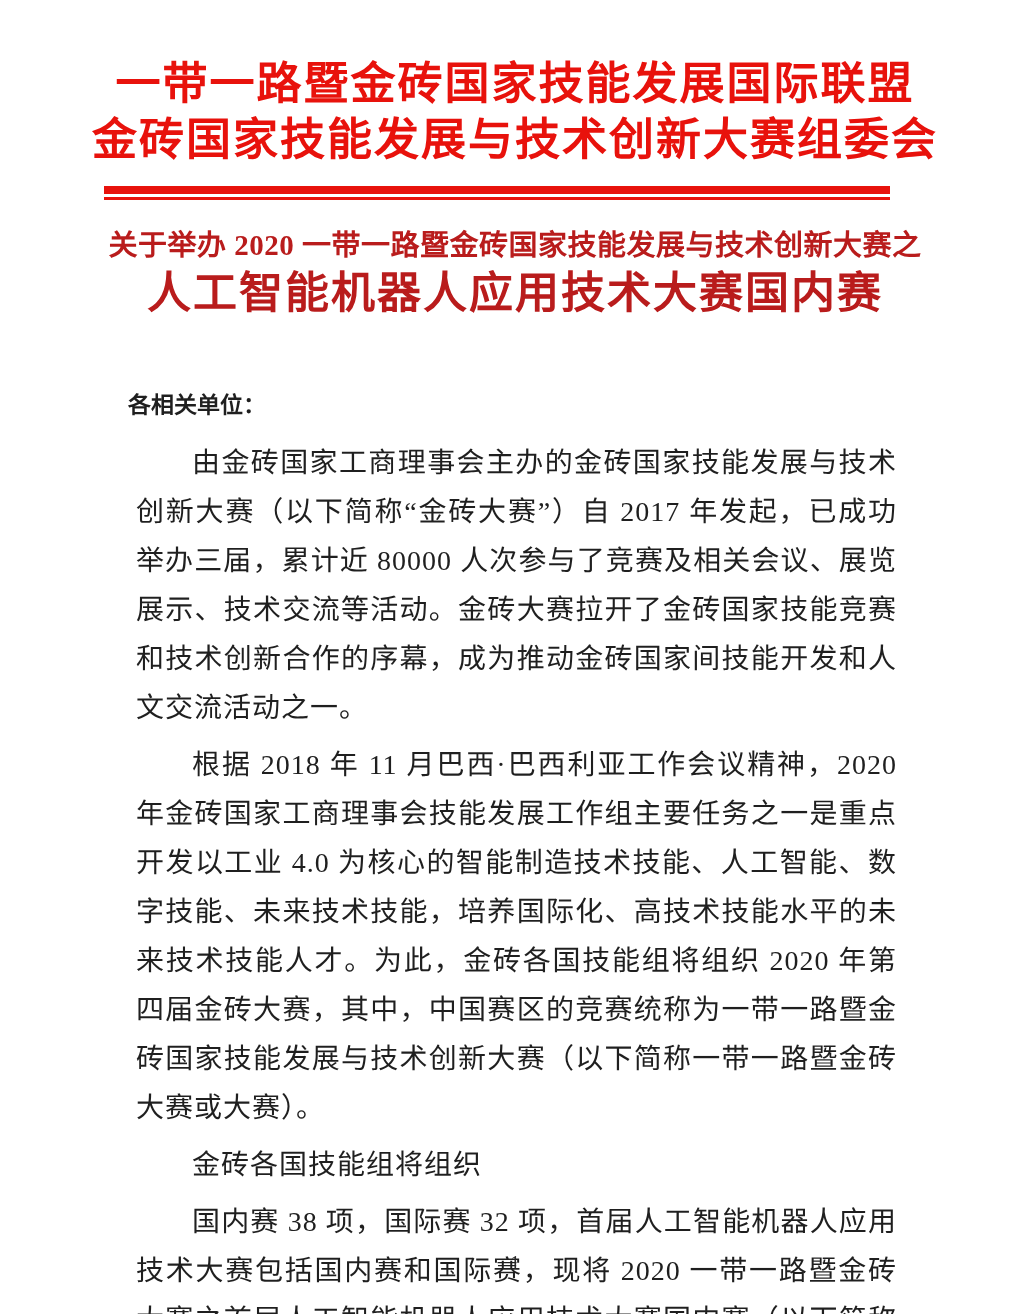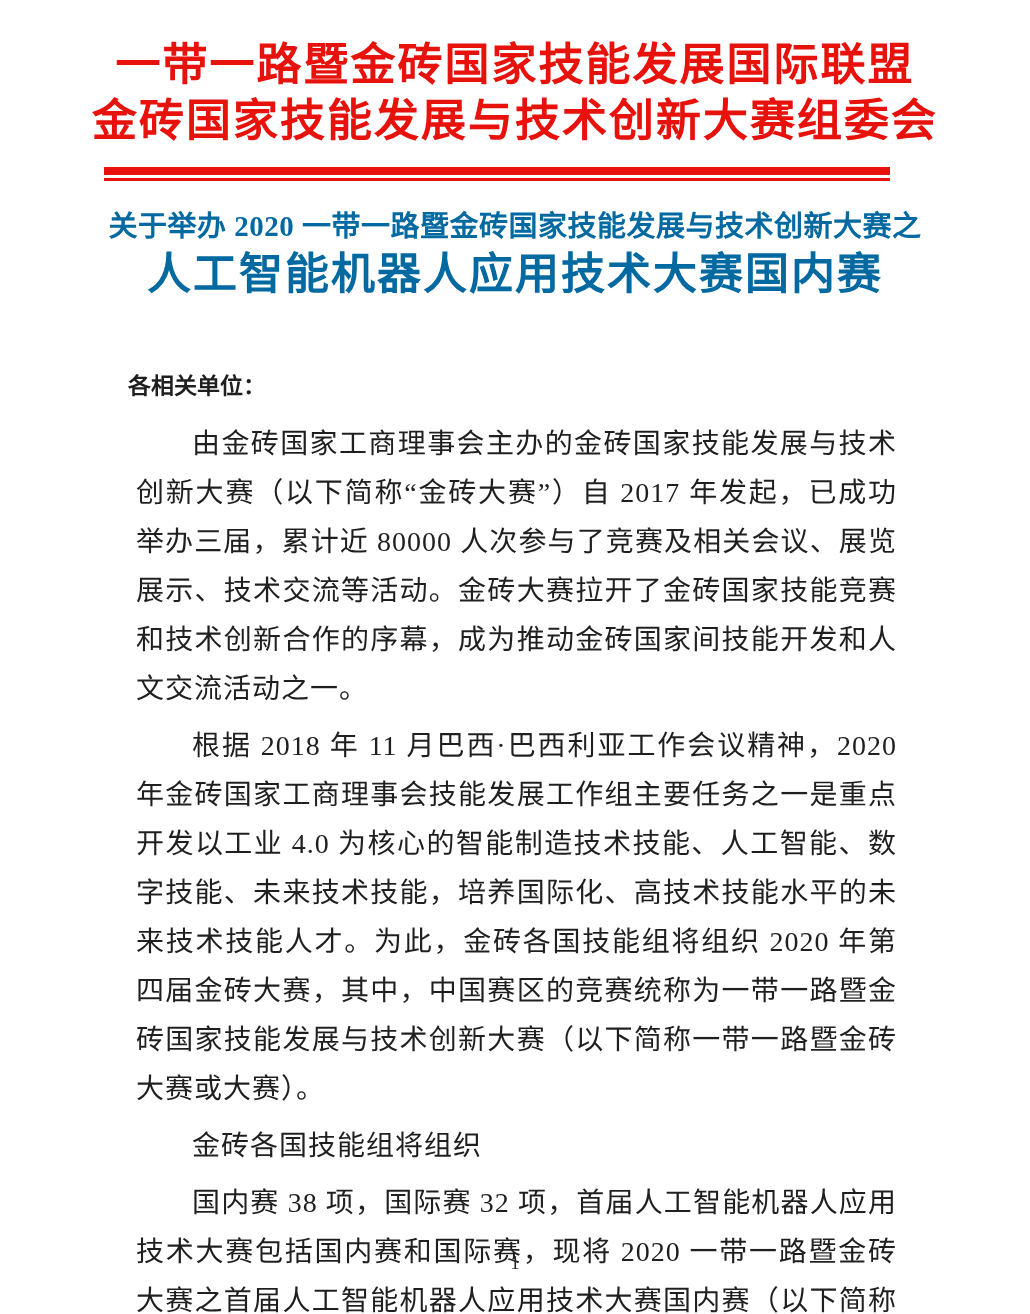--- a/index.html
+++ b/index.html
@@ -15,21 +15,21 @@
   }
   .page {
     position: relative;
     width: 1030px;
     height: 1314px;
     overflow: hidden;
     background: #ffffff;
   }
   
   .letterhead {
-    padding-top: 37px;
+    padding-top: 56px;
     text-align: center;
     color: var(--red);
     font-weight: 700;
   }
   .lh-line {
     font-size: 45px;
     line-height: 56px;
     letter-spacing: 2px;
     white-space: nowrap;
   }
@@ -38,21 +38,21 @@
     margin: 18px 0 0 104px;
     width: 786px;
   }
   .rule-thick { height: 8px; background: var(--red); }
   .rule-thin  { height: 3px; background: var(--red); margin-top: 3px; }
   
   .title-block {
     margin-top: 22px;
     text-align: center;
     font-weight: 700;
-    color: #0369a1;
+    color: #b91c1c;
   }
   .subtitle {
     font-size: 29px;
     line-height: 46px;
     letter-spacing: 0.5px;
     white-space: nowrap;
   }
   .main-title {
     font-size: 44px;
     line-height: 51px;

